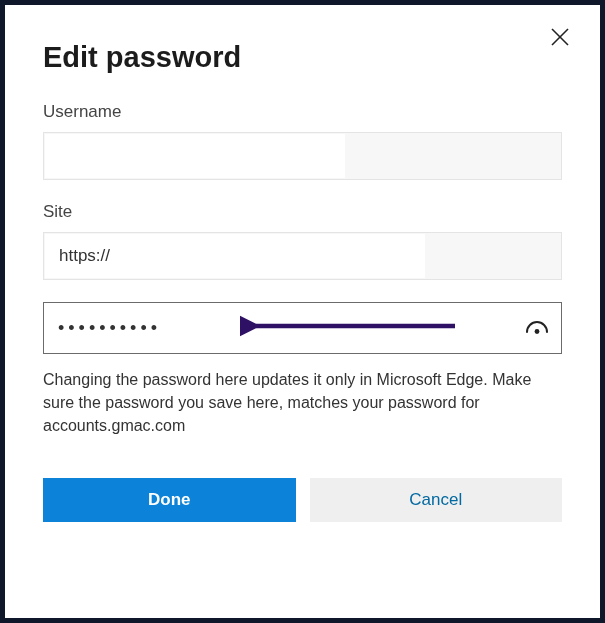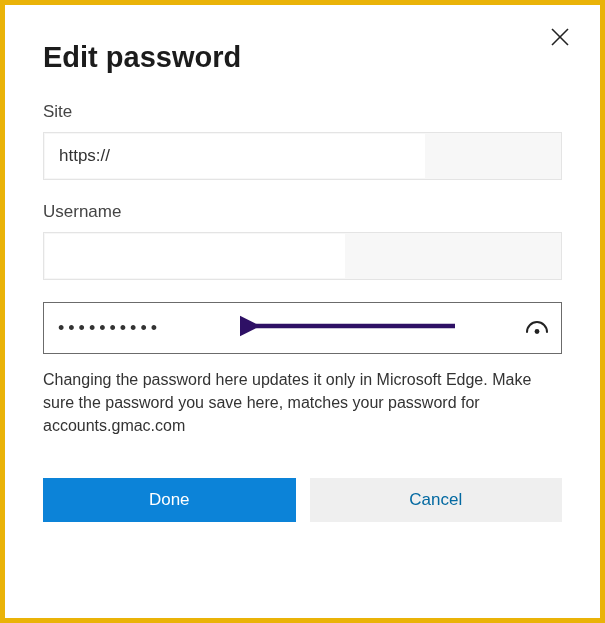--- a/index.html
+++ b/index.html
@@ -10,21 +10,21 @@
     body {
       font-family: "Segoe UI", Tahoma, sans-serif;
       background: #fff;
       width: 605px;
       height: 623px;
       overflow: hidden;
     }
     .window {
       width: 605px;
       height: 623px;
-      border: 5px solid #eab308;
+      border: 5px solid #0f172a;
       background: #fff;
       position: relative;
       padding: 30px 38px 28px 38px;
     }
     .close-btn {
       position: absolute;
       top: 18px;
       right: 26px;
       width: 28px;
       height: 28px;
@@ -152,20 +152,21 @@
       border: none;
       font-size: 17px;
       cursor: pointer;
       display: flex;
       align-items: center;
       justify-content: center;
     }
     .btn-primary {
       background: #0c83d8;
       color: #fff;
+      font-weight: bold;
     }
     .btn-secondary {
       background: #efefef;
       color: #0369a1;
     }
   </style>
 </head>
 <body>
 
 <div class="window">
@@ -173,31 +174,31 @@
   <div class="close-btn">
     <svg viewBox="0 0 20 20">
       <line x1="2" y1="2" x2="18" y2="18" stroke="#222" stroke-width="1.6"></line>
       <line x1="18" y1="2" x2="2" y2="18" stroke="#222" stroke-width="1.6"></line>
     </svg>
   </div>
 
   <h1 class="title">Edit password</h1>
 
   <div class="field-group">
+    <label class="field-label">Username</label>
+    <div class="username-container">
+      <div class="username-overlay"></div>
+    </div>
+  </div>
+
+  <div class="field-group">
     <label class="field-label">Site</label>
     <div class="site-container">
       <div class="site-overlay-left">https://</div>
       <div class="site-text-right">gin</div>
-    </div>
-  </div>
-
-  <div class="field-group">
-    <label class="field-label">Username</label>
-    <div class="username-container">
-      <div class="username-overlay"></div>
     </div>
   </div>
 
   <div class="field-group" style="margin-bottom:0">
     <div class="password-container">
       <input type="text" class="password-input" readonly="" value="••••••••••" style="">
       <div class="arrow-annotation">
         <svg width="220" height="24">
           <defs>
             <marker id="ahead" markerWidth="12" markerHeight="12" refX="3" refY="6" orient="auto">

